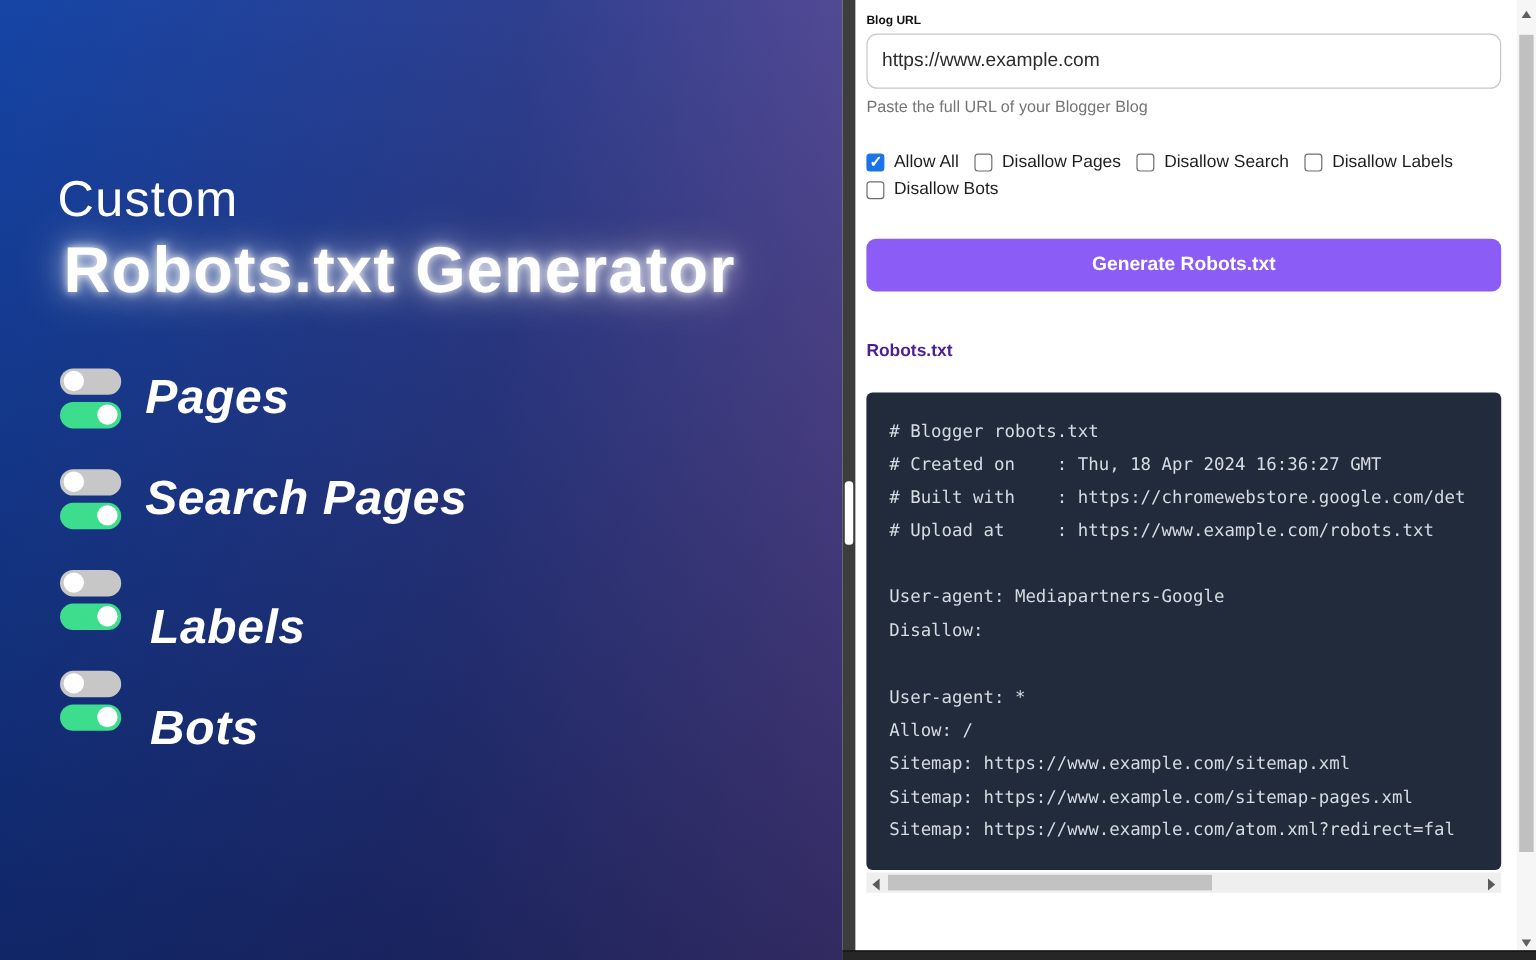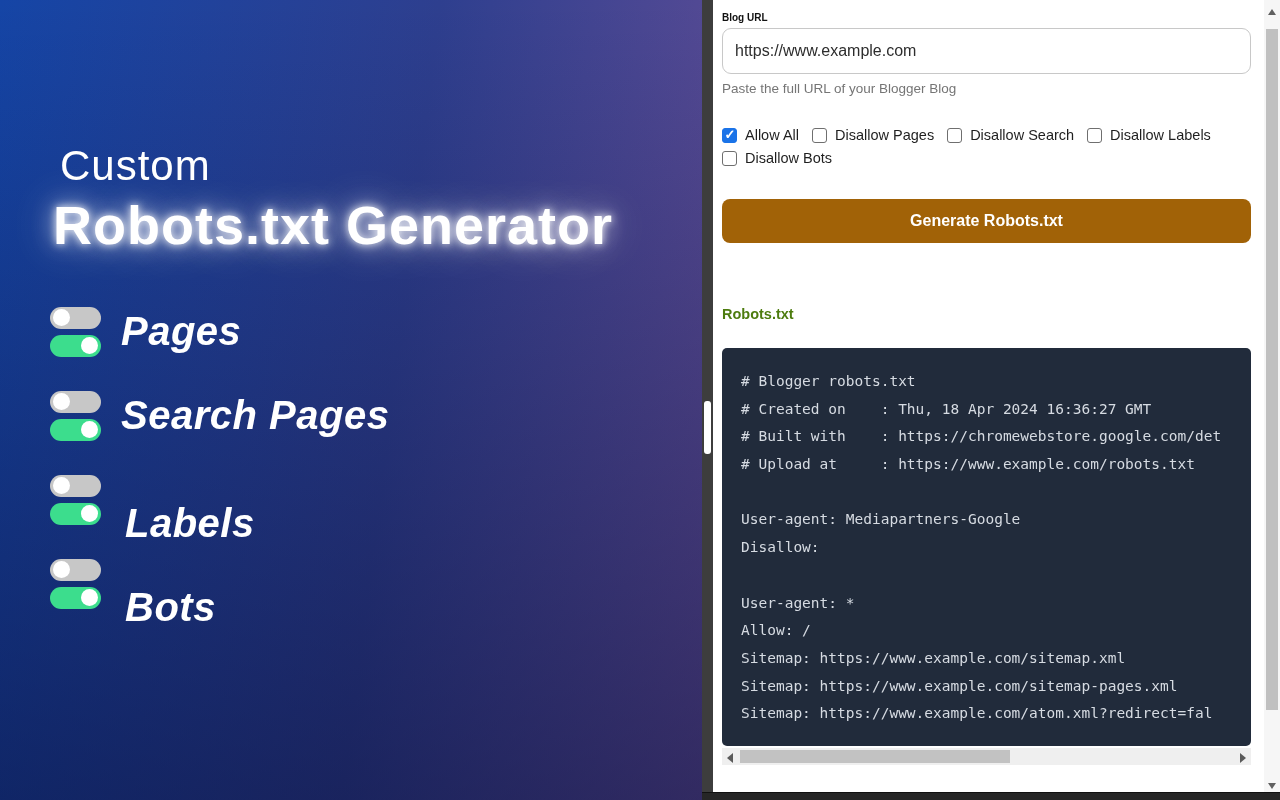--- a/index.html
+++ b/index.html
@@ -7,21 +7,21 @@
   .stage { position:relative; width:1280px; height:800px; }
 
   
   .left-panel {
     position:absolute; left:0; top:0; width:702px; height:800px;
     background:
       linear-gradient(to bottom, rgba(5,8,45,0) 0%, rgba(5,8,45,0.5) 100%),
       linear-gradient(97deg, #1545a6 0%, #2e3f8f 55%, #5f4d96 100%);
   }
   .title-custom {
-    position:absolute; left:60px; top:142px;
+    position:absolute; left:48px; top:142px;
     font-size:42px; font-weight:400; color:#ffffff; letter-spacing:1px;
   }
   .title-main {
     position:absolute; left:53px; top:194px;
     font-size:54px; font-weight:700; color:#ffffff; letter-spacing:1px; white-space:nowrap;
     text-shadow:0 0 8px rgba(255,255,255,0.95), 0 0 22px rgba(255,255,255,0.7), 0 0 45px rgba(255,255,255,0.45);
   }
   .toggle-list { position:absolute; left:50px; top:306px; display:flex; flex-direction:column; gap:33px; }
   .toggle-item { display:flex; align-items:center; height:51px; }
   .switch-stack { display:flex; flex-direction:column; gap:6px; }
@@ -55,25 +55,25 @@
   .cb-item { display:flex; align-items:center; cursor:default; }
   .cb { width:15px; height:15px; border:1px solid #6f6f6f; border-radius:3px; background:#fff; flex:0 0 auto; position:relative; }
   .cb.checked { background:#1a73e8; border-color:#1a73e8; }
   .cb.checked::after {
     content:"✓"; position:absolute; left:1.5px; top:-1.5px; color:#fff; font-size:13px; font-weight:700;
   }
   .cb-label { margin-left:8px; font-size:14.5px; color:#1f1f1f; }
 
   .generate-btn {
     margin-top:33px; width:529px; height:44px; border:none; border-radius:8px;
-    background:#a16207; color:#ffffff; font-family:"Liberation Sans", sans-serif;
+    background:#8b5cf6; color:#ffffff; font-family:"Liberation Sans", sans-serif;
     font-size:16px; font-weight:700; cursor:pointer;
   }
 
-  .result-heading { margin-top:63px; font-size:14.5px; font-weight:700; color:#4d7c0f; }
+  .result-heading { margin-top:42px; font-size:14.5px; font-weight:700; color:#4c1d95; }
   .result-subtitle { margin-top:4px; font-size:14.5px; color:#1f1f1f; }
   .result-subtitle em { font-style:italic; }
 
   .code-block {
     margin-top:26px; width:529px; height:398px; background:#212b3b; border-radius:5px;
     padding:25px 0 0 19px; overflow:hidden;
   }
   .code-line {
     height:27.7px; font-family:"DejaVu Sans Mono", monospace; font-size:14.5px;
     color:#d6dbe2; white-space:pre; overflow:hidden;

